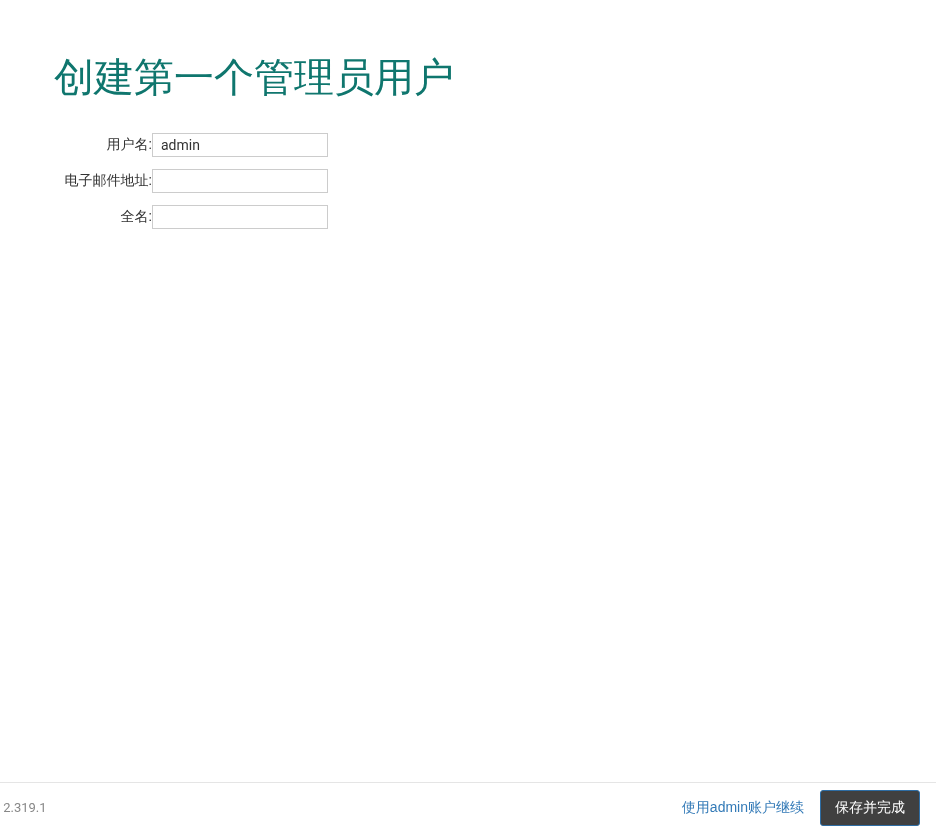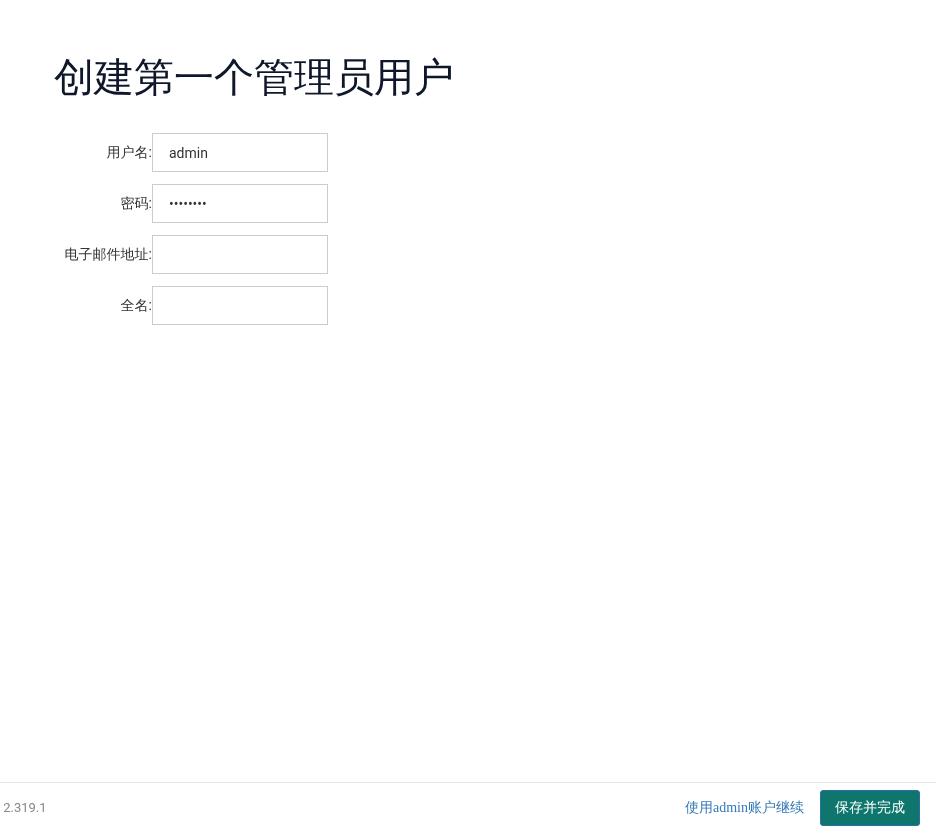--- a/index.html
+++ b/index.html
@@ -15,21 +15,21 @@
       height: 832px;
       position: relative;
       overflow: hidden;
     }
     .main-content {
       padding: 50px 0 0 54px;
     }
     .page-title {
       font-size: 40px;
       font-weight: 400;
-      color: #0f172a;
+      color: #0f766e;
       margin-bottom: 22px;
       letter-spacing: 0px;
     }
     .form-table {
       border-collapse: separate;
       border-spacing: 0;
     }
     .form-row td {
       padding: 6px 0;
       vertical-align: middle;
@@ -37,23 +37,23 @@
     .form-label {
       font-size: 14px;
       color: #333;
       text-align: right;
       padding-right: 8px;
       white-space: nowrap;
       width: 98px;
     }
     .form-input {
       width: 176px;
-      height: 39px;
+      height: 24px;
       border: 1px solid #ccc;
-      padding: 4px 16px;
+      padding: 4px 8px;
       font-size: 14px;
       color: #333;
       font-family: inherit;
     }
     .footer {
       position: absolute;
       bottom: 0;
       left: 0;
       right: 0;
       height: 50px;
@@ -73,25 +73,25 @@
       display: flex;
       align-items: center;
       gap: 16px;
     }
     .link-button {
       background: none;
       border: none;
       color: #337ab7;
       font-size: 14px;
       cursor: pointer;
-      font-family: Liberation Serif, serif;
+      font-family: Liberation Sans, sans-serif;
       padding: 0;
     }
     .primary-button {
-      background: #0f766e;
+      background: #404040;
       border: 1px solid #2e6da4;
       color: #fff;
       font-size: 14px;
       padding: 8px 14px;
       cursor: pointer;
       border-radius: 3px;
       font-family: inherit;
     }
   </style>
 </head>
@@ -99,26 +99,20 @@
 
 <div class="main-content">
   <h1 class="page-title">创建第一个管理员用户</h1>
 
   <table class="form-table">
     <tbody>
         <tr class="form-row">
       <td class="form-label">用户名:</td>
       <td>
         <input type="text" class="form-input" value="admin" style="">
-      </td>
-    </tr>
-    <tr class="form-row">
-      <td class="form-label">密码:</td>
-      <td>
-        <input type="password" class="form-input" value="••••••••" style="">
       </td>
     </tr>
     <tr class="form-row">
       <td class="form-label">电子邮件地址:</td>
       <td>
         <input type="text" class="form-input" value="" style="">
       </td>
     </tr>
     <tr class="form-row">
       <td class="form-label">全名:</td>

